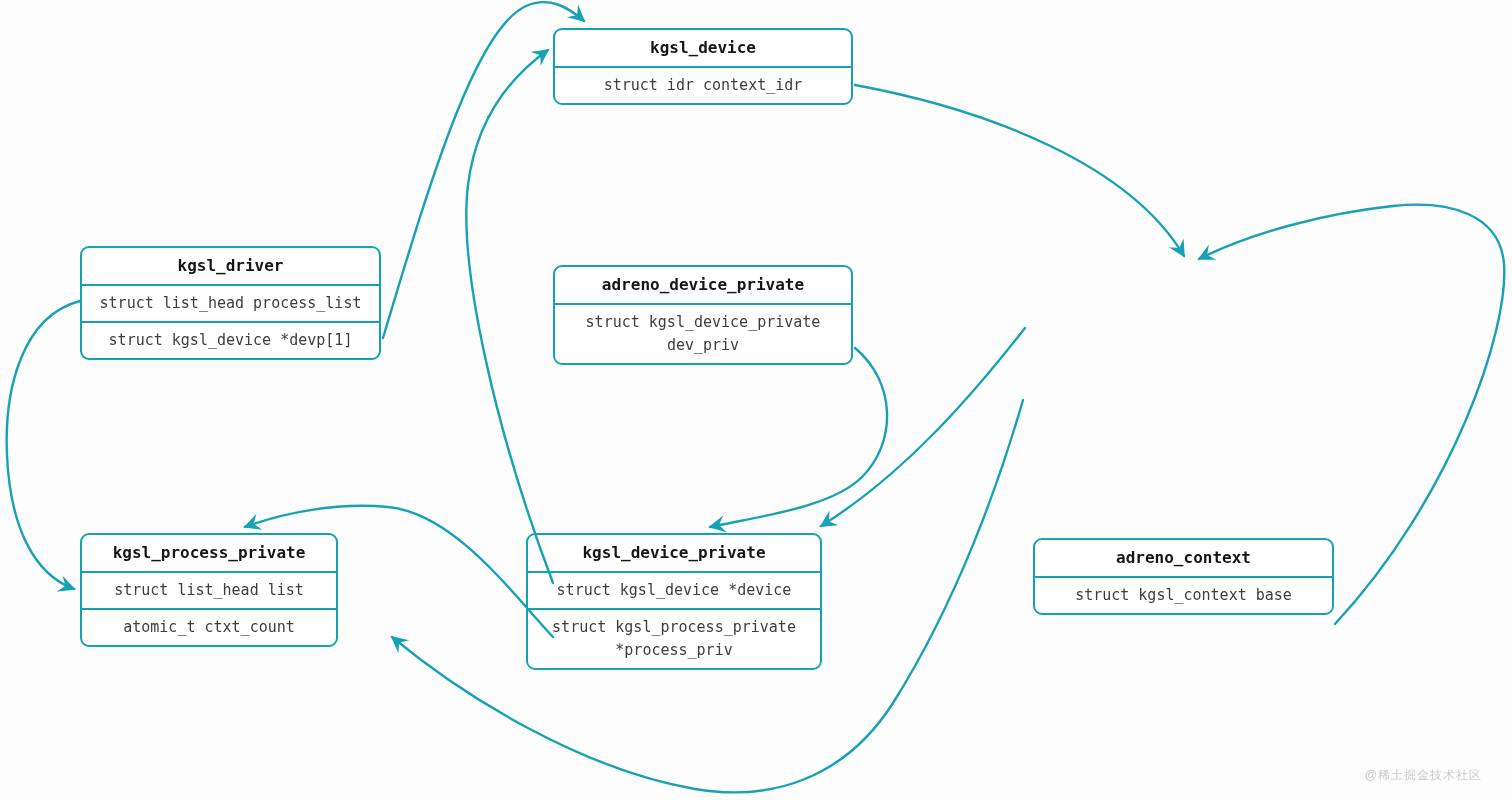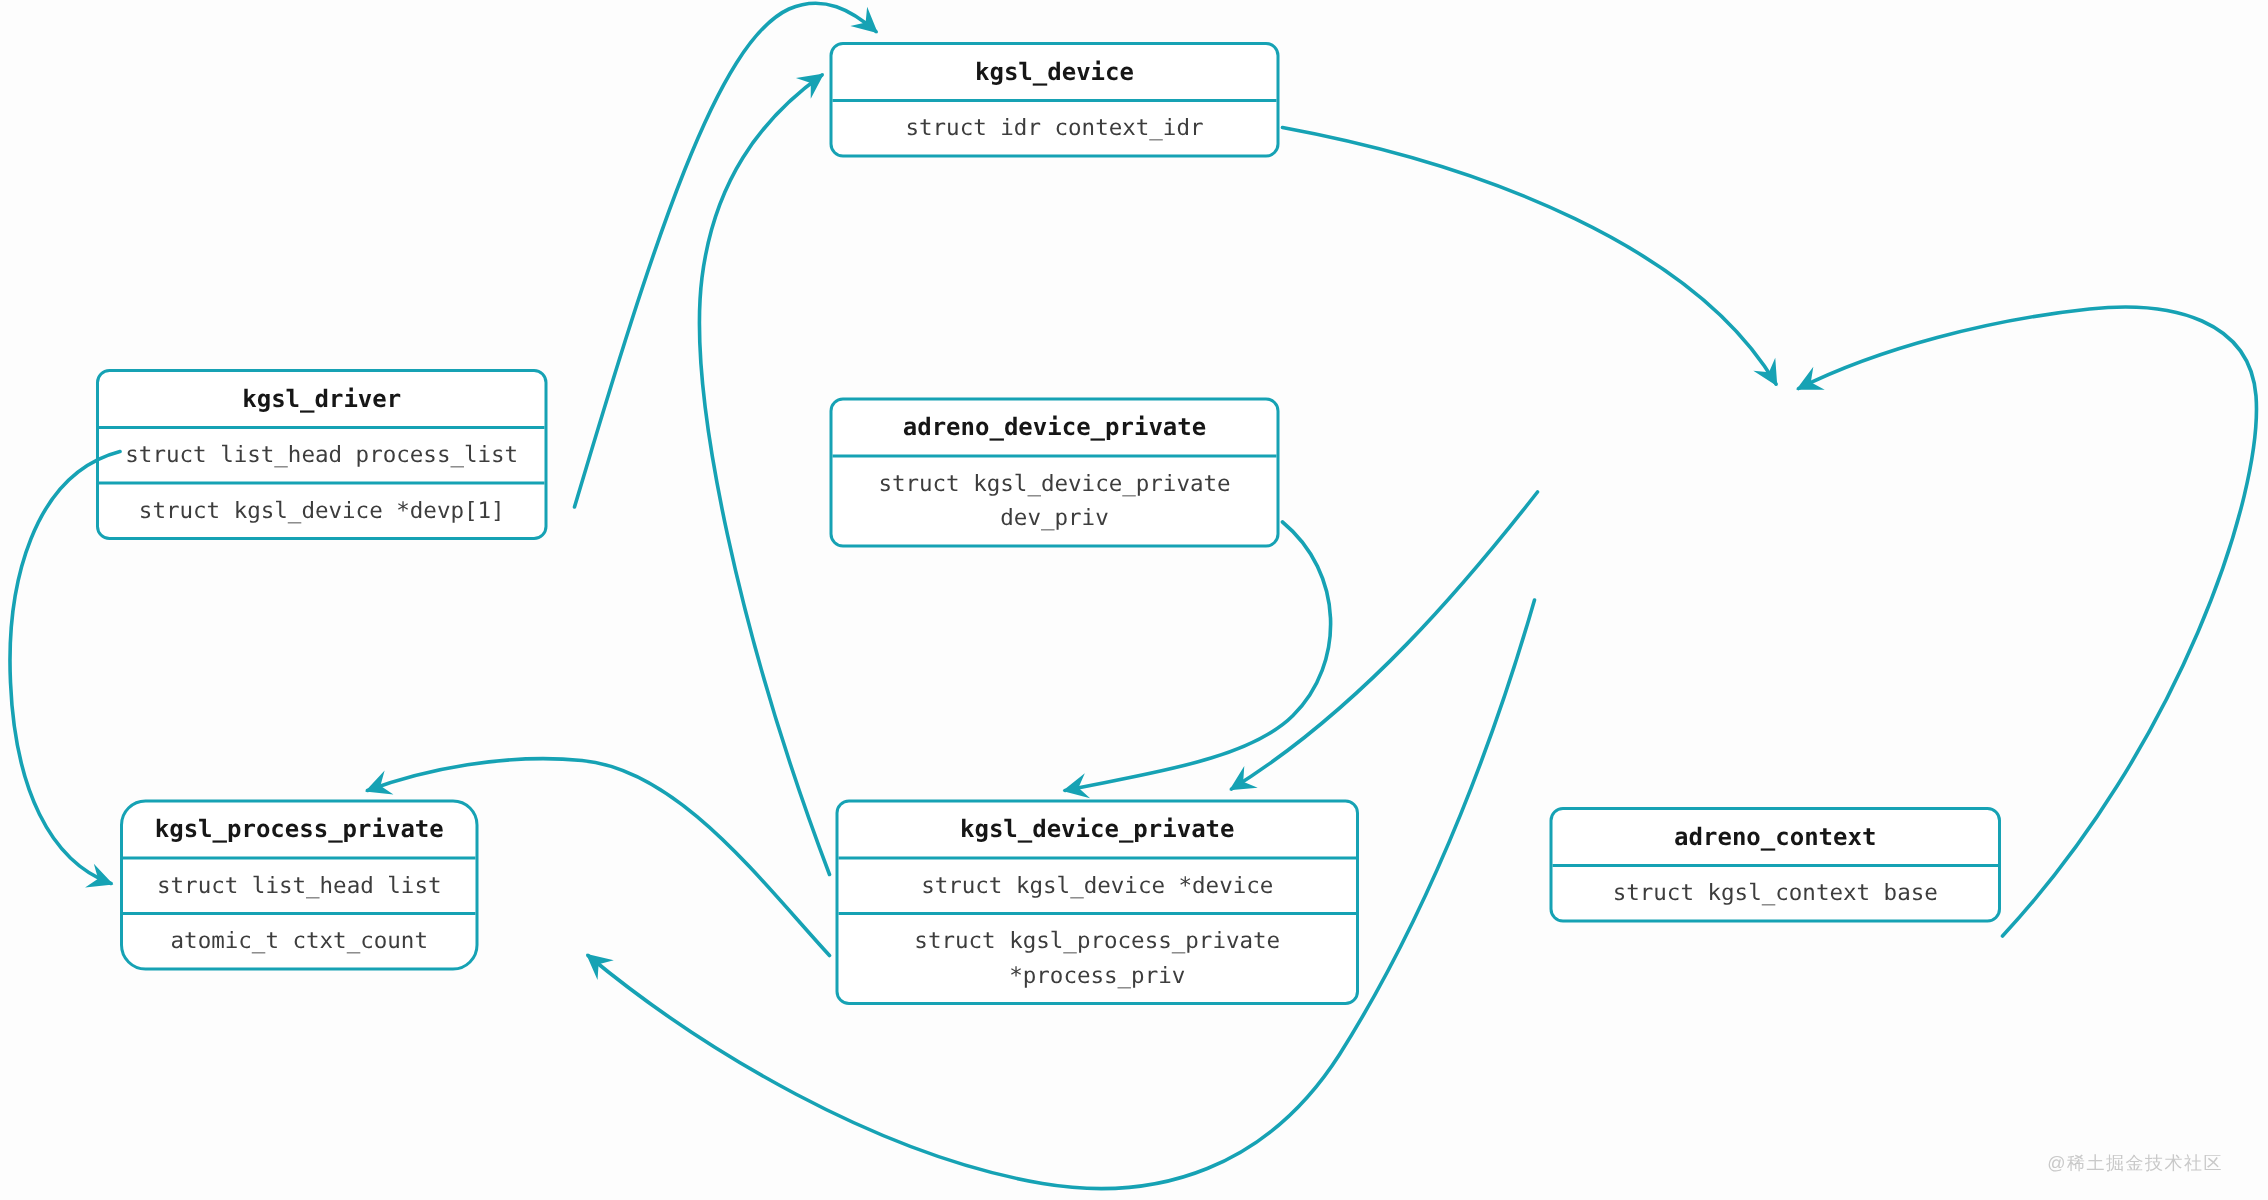--- a/index.html
+++ b/index.html
@@ -52,39 +52,39 @@
 </head>
 <body>
 
 <div class="canvas">
 
   <div class="node" style="left:553px; top:28px; width:300px;">
     <div class="node-title">kgsl_device</div>
     <div class="node-field">struct idr context_idr</div>
   </div>
 
-  <div class="node" style="left:64px; top:246px; width:301px;">
+  <div class="node" style="left:80px; top:246px; width:301px;">
     <div class="node-title">kgsl_driver</div>
     <div class="node-field">struct list_head process_list</div>
     <div class="node-field">struct kgsl_device *devp[1]</div>
   </div>
 
   <div class="node" style="left:553px; top:265px; width:300px;">
     <div class="node-title">adreno_device_private</div>
     <div class="node-field">struct kgsl_device_private dev_priv</div>
   </div>
 
 
-  <div class="node" style="left:80px; top:533px; width:239px;border-radius:17px;">
+  <div class="node" style="left:80px; top:533px; width:258px;">
     <div class="node-title">kgsl_process_private</div>
     <div class="node-field">struct list_head list</div>
     <div class="node-field">atomic_t ctxt_count</div>
   </div>
 
-  <div class="node" style="left:557px; top:533px; width:349px;">
+  <div class="node" style="left:526px; top:533px; width:296px;">
     <div class="node-title">kgsl_device_private</div>
     <div class="node-field">struct kgsl_device *device</div>
     <div class="node-field">struct kgsl_process_private *process_priv</div>
   </div>
 
   <div class="node" style="left:1033px; top:538px; width:301px;">
     <div class="node-title">adreno_context</div>
     <div class="node-field">struct kgsl_context base</div>
   </div>
 

